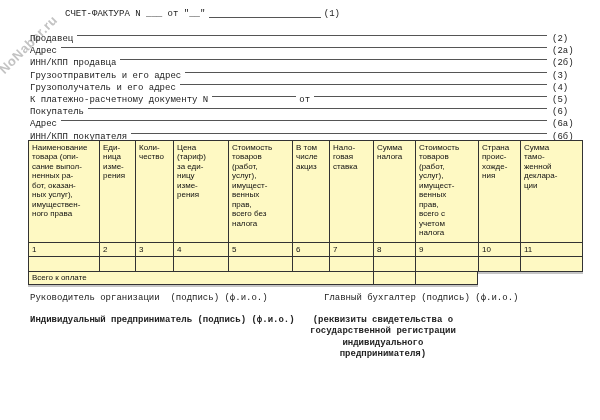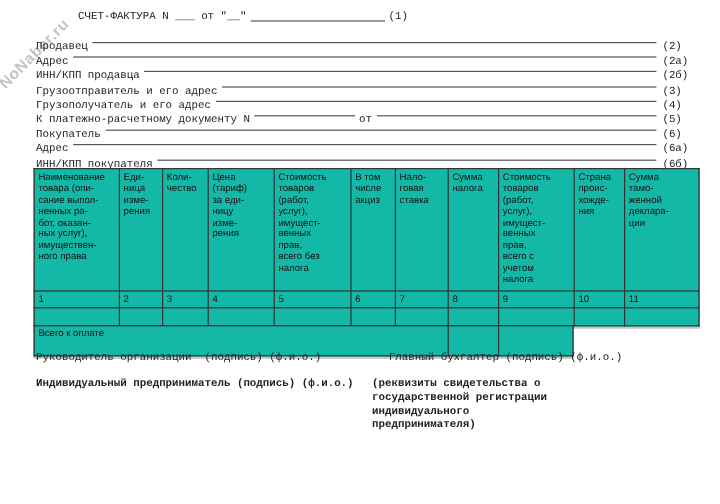--- a/index.html
+++ b/index.html
@@ -43,46 +43,47 @@
     border-bottom:1px solid #555;
     margin:0 3px 1px 4px;
     height:1px;
   }
   .uline-fixed{flex:0 0 84px;}
   .field-marker{flex:0 0 26px;padding-left:2px;white-space:pre;}
   
   .tablezone{position:absolute;left:28px;top:140px;}
   .tbl{
     border-collapse:collapse;table-layout:fixed;
-    background:#14b8a6;
+    background:#fef9c3;
     box-shadow:0 2px 0 rgba(150,150,150,.55);
   }
   .main-tbl{width:554px;}
   .total-tbl{width:449px;margin-top:-1px;position:relative;}
   .tbl th,.tbl td{
     border:1px solid #333;
     font:8px/1.18 "Liberation Sans",sans-serif;
     color:#111;
     overflow:hidden;
   }
   tr.hdr{height:102px;}
   th.hcell{
     vertical-align:top;text-align:left;
     padding:2px 1px 0 3px;
     white-space:pre-line;
     font-weight:normal;
   }
   .ncell{height:13px;padding:0 0 0 3px;text-align:left;vertical-align:middle;}
   tr.emptyr td{height:12px;}
-  .totlabel{height:12px;padding:0 0 12px 3px;vertical-align:middle;margin-left:34px;}
+  .totlabel{height:12px;padding:0 0 0 3px;vertical-align:middle;margin-left:34px;}
   
   .sig{
     position:absolute;
     font:9px "Liberation Mono",monospace;
     white-space:pre;
+    text-align:center;
   }
   .sig-multiline{white-space:pre-line;line-height:11.4px;}
 </style>
 </head>
 <body>
 
 <div class="page">
 
   <div class="watermark">NoNaber.ru</div>
 

